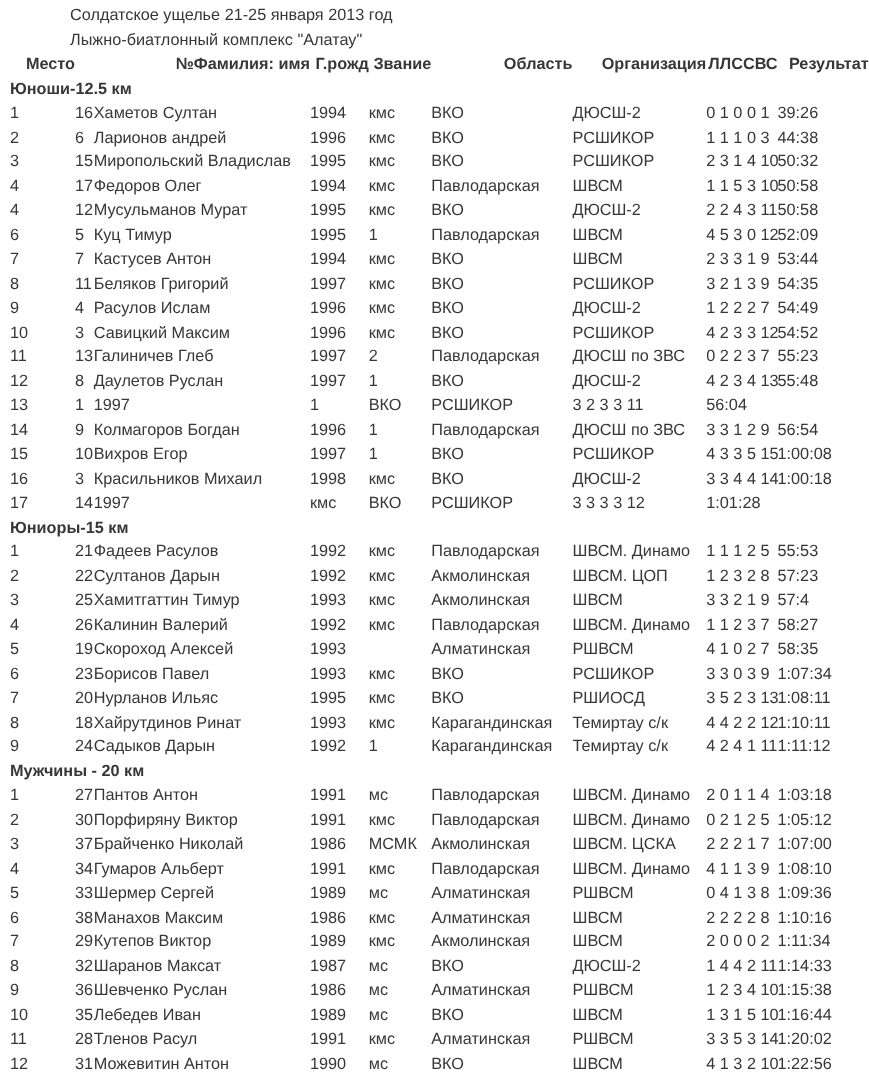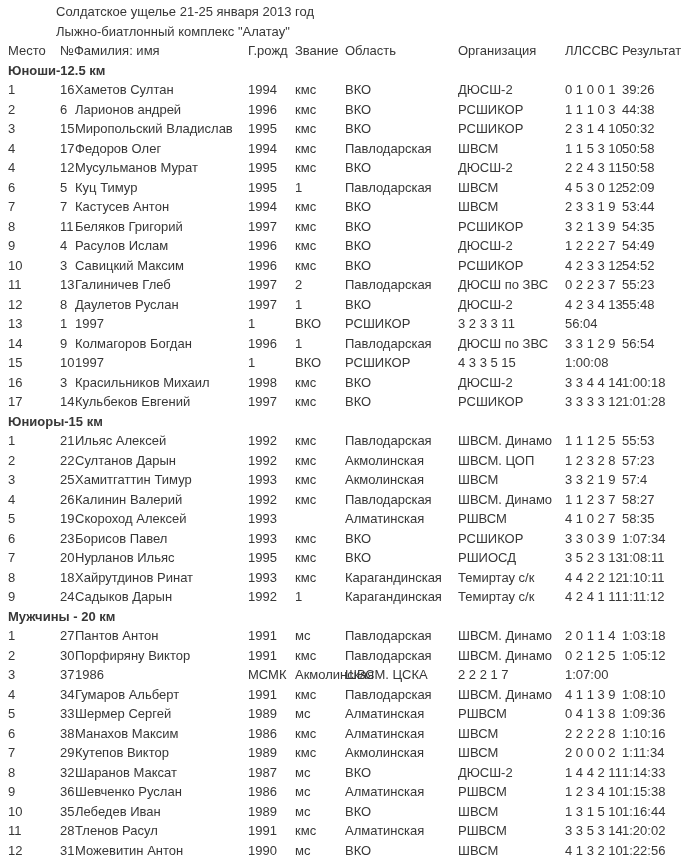--- a/index.html
+++ b/index.html
@@ -26,21 +26,21 @@
     display: grid;
     grid-template-columns: 52px 15px 173px 47px 50px 113px 107px 57px 73px;
     height: 19.5px;
     line-height: 19.5px;
     white-space: nowrap;
   }
   .grid-row > span {
     overflow: visible;
     white-space: nowrap;
   }
-  .header-row { font-weight: normal; }
+  .header-row { font-weight: bold; text-align: right; }
   .header-row .c-name { grid-column: 2 / 4; }
   .section-title {
     font-weight: bold;
     height: 19.5px;
     line-height: 19.5px;
     white-space: nowrap;
   }
 </style>
 </head>
 <body>
@@ -212,20 +212,21 @@
         <span>1996</span>
         <span>1</span>
         <span>Павлодарская</span>
         <span>ДЮСШ по ЗВС</span>
         <span>3 3 1 2 9</span>
         <span>56:54</span>
       </div>
       <div class="grid-row">
         <span>15</span>
         <span>10</span>
+        <span>Вихров Егор</span>
         <span>1997</span>
         <span>1</span>
         <span>ВКО</span>
         <span>РСШИКОР</span>
         <span>4 3 3 5 15</span>
         <span>1:00:08</span>
       </div>
       <div class="grid-row">
         <span>16</span>
         <span>3</span>
@@ -233,33 +234,32 @@
         <span>1998</span>
         <span>кмс</span>
         <span>ВКО</span>
         <span>ДЮСШ-2</span>
         <span>3 3 4 4 14</span>
         <span>1:00:18</span>
       </div>
       <div class="grid-row">
         <span>17</span>
         <span>14</span>
-        <span>Кульбеков Евгений</span>
         <span>1997</span>
         <span>кмс</span>
         <span>ВКО</span>
         <span>РСШИКОР</span>
         <span>3 3 3 3 12</span>
         <span>1:01:28</span>
       </div>
       <div class="section-title">Юниоры-15 км</div>
       <div class="grid-row">
         <span>1</span>
         <span>21</span>
-        <span>Ильяс Алексей</span>
+        <span>Фадеев Расулов</span>
         <span>1992</span>
         <span>кмс</span>
         <span>Павлодарская</span>
         <span>ШВСМ. Динамо</span>
         <span>1 1 1 2 5</span>
         <span>55:53</span>
       </div>
       <div class="grid-row">
         <span>2</span>
         <span>22</span>
@@ -367,20 +367,21 @@
         <span>1991</span>
         <span>кмс</span>
         <span>Павлодарская</span>
         <span>ШВСМ. Динамо</span>
         <span>0 2 1 2 5</span>
         <span>1:05:12</span>
       </div>
       <div class="grid-row">
         <span>3</span>
         <span>37</span>
+        <span>Брайченко Николай</span>
         <span>1986</span>
         <span>МСМК</span>
         <span>Акмолинская</span>
         <span>ШВСМ. ЦСКА</span>
         <span>2 2 2 1 7</span>
         <span>1:07:00</span>
       </div>
       <div class="grid-row">
         <span>4</span>
         <span>34</span>

